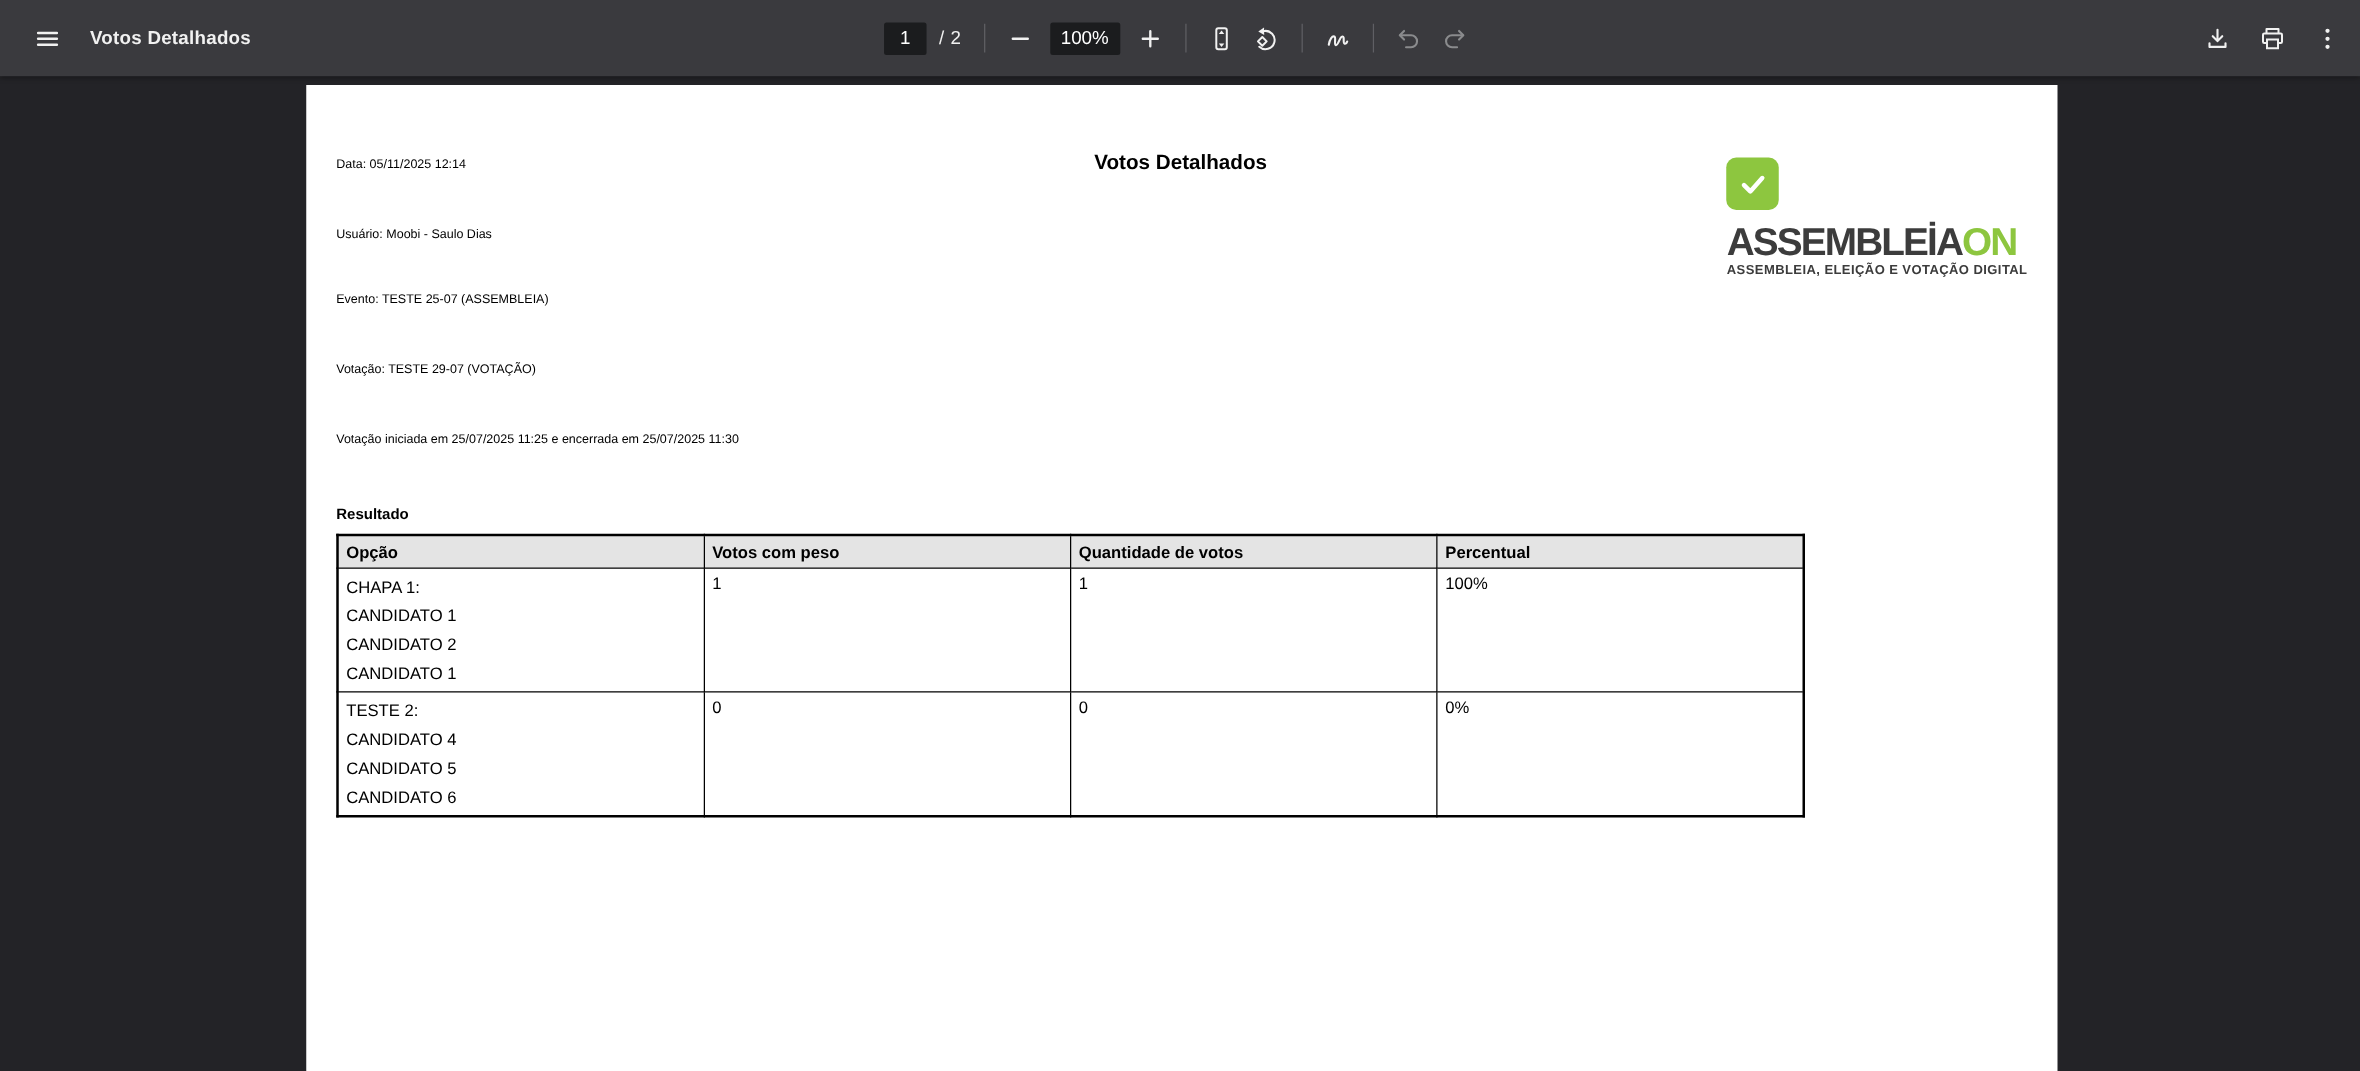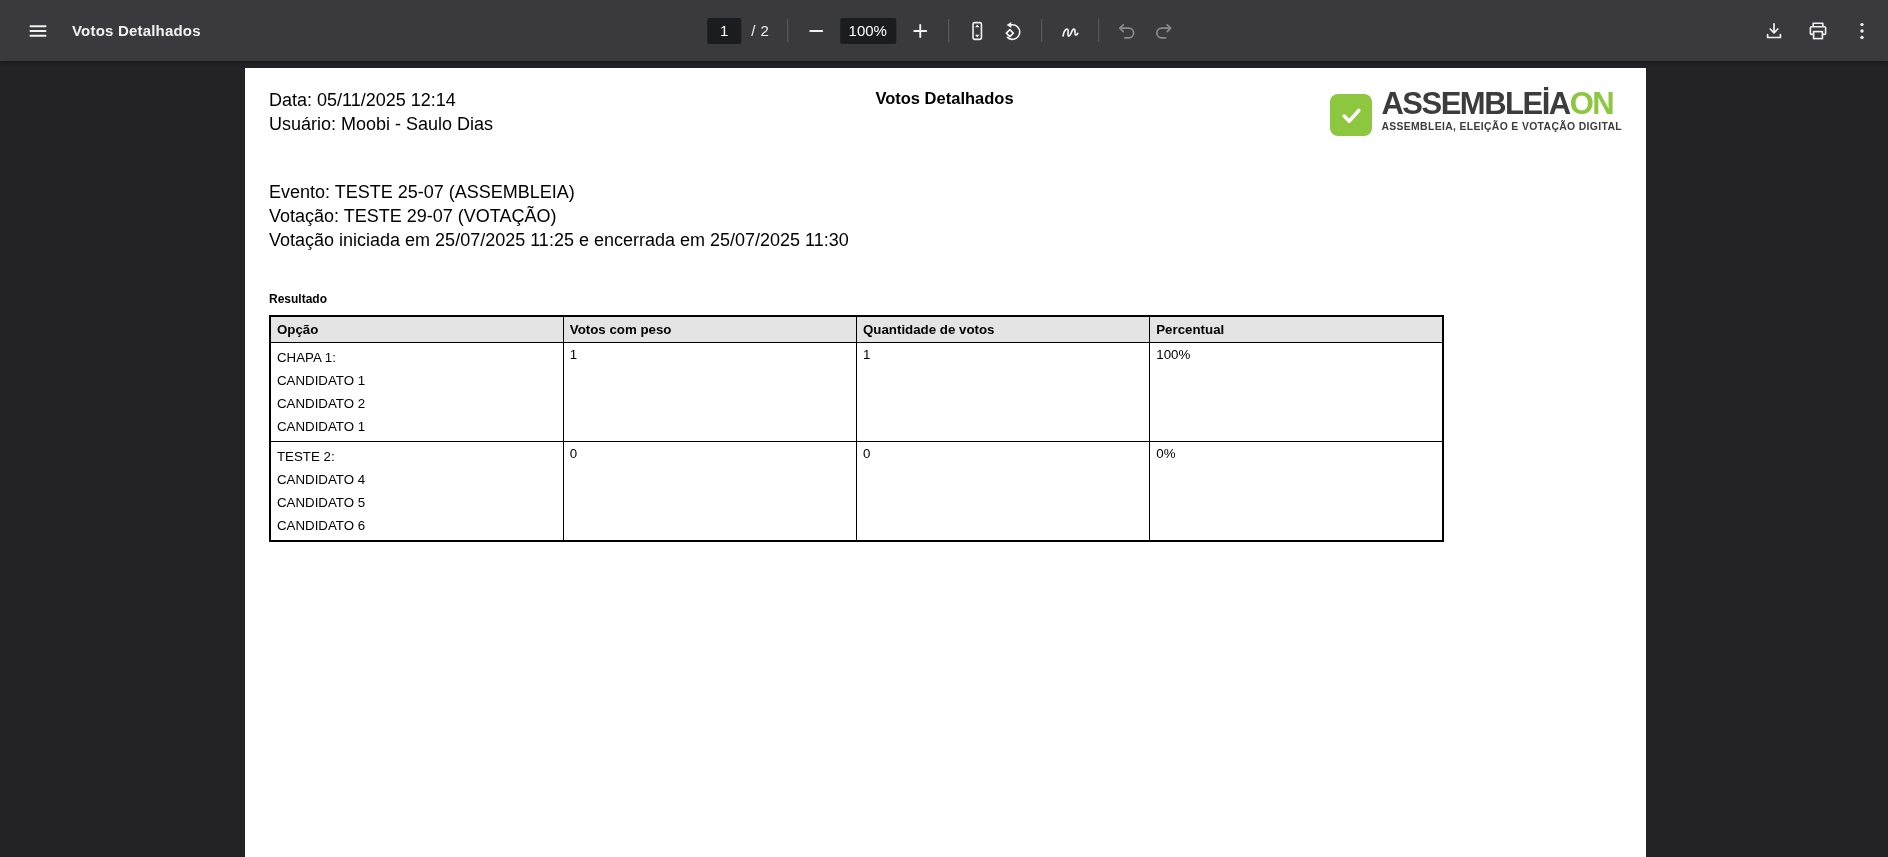--- a/index.html
+++ b/index.html
@@ -49,28 +49,28 @@
 
   
   .viewer { position:absolute; top:61px; left:0; right:0; bottom:0; background:#232327; }
   .page {
     position:absolute; left:245px; top:7px; width:1401px; height:789px;
     background:#ffffff; color:#000;
   }
   .page-inner { padding:20px 26px 0 24px; }
 
   .doc-header { position:relative; height:76px; }
-  .meta-line { font-size:18px; line-height:24px; color:#000; white-space:nowrap; }
+  .meta-line { font-size:10px; line-height:24px; color:#000; white-space:nowrap;margin-top:32px; }
   .doc-title {
     position:absolute; left:50%; top:1px; transform:translateX(-50%);
     font-size:16.5px; font-weight:bold; white-space:nowrap;
   }
 
   
-  .logo { position:absolute; right:-2px; top:-1px; display:flex; align-items:flex-start; gap:9px; }
+  .logo { position:absolute; right:-2px; top:-1px; display:flex; align-items:flex-start; gap:9px;flex-direction:column; }
   .logo-check {
     width:42px; height:42px; border-radius:8px; background:#8dc63f;
     display:flex; align-items:center; justify-content:center; margin-top:7px;
   }
   .logo-textcol { display:flex; flex-direction:column; align-items:flex-start; }
   .logo-brand {
     font-size:31px; font-weight:800; letter-spacing:-1.5px;
     color:#3c3c3c; line-height:34px; white-space:nowrap;
   }
   .logo-brand .accent { color:#8dc63f; }

